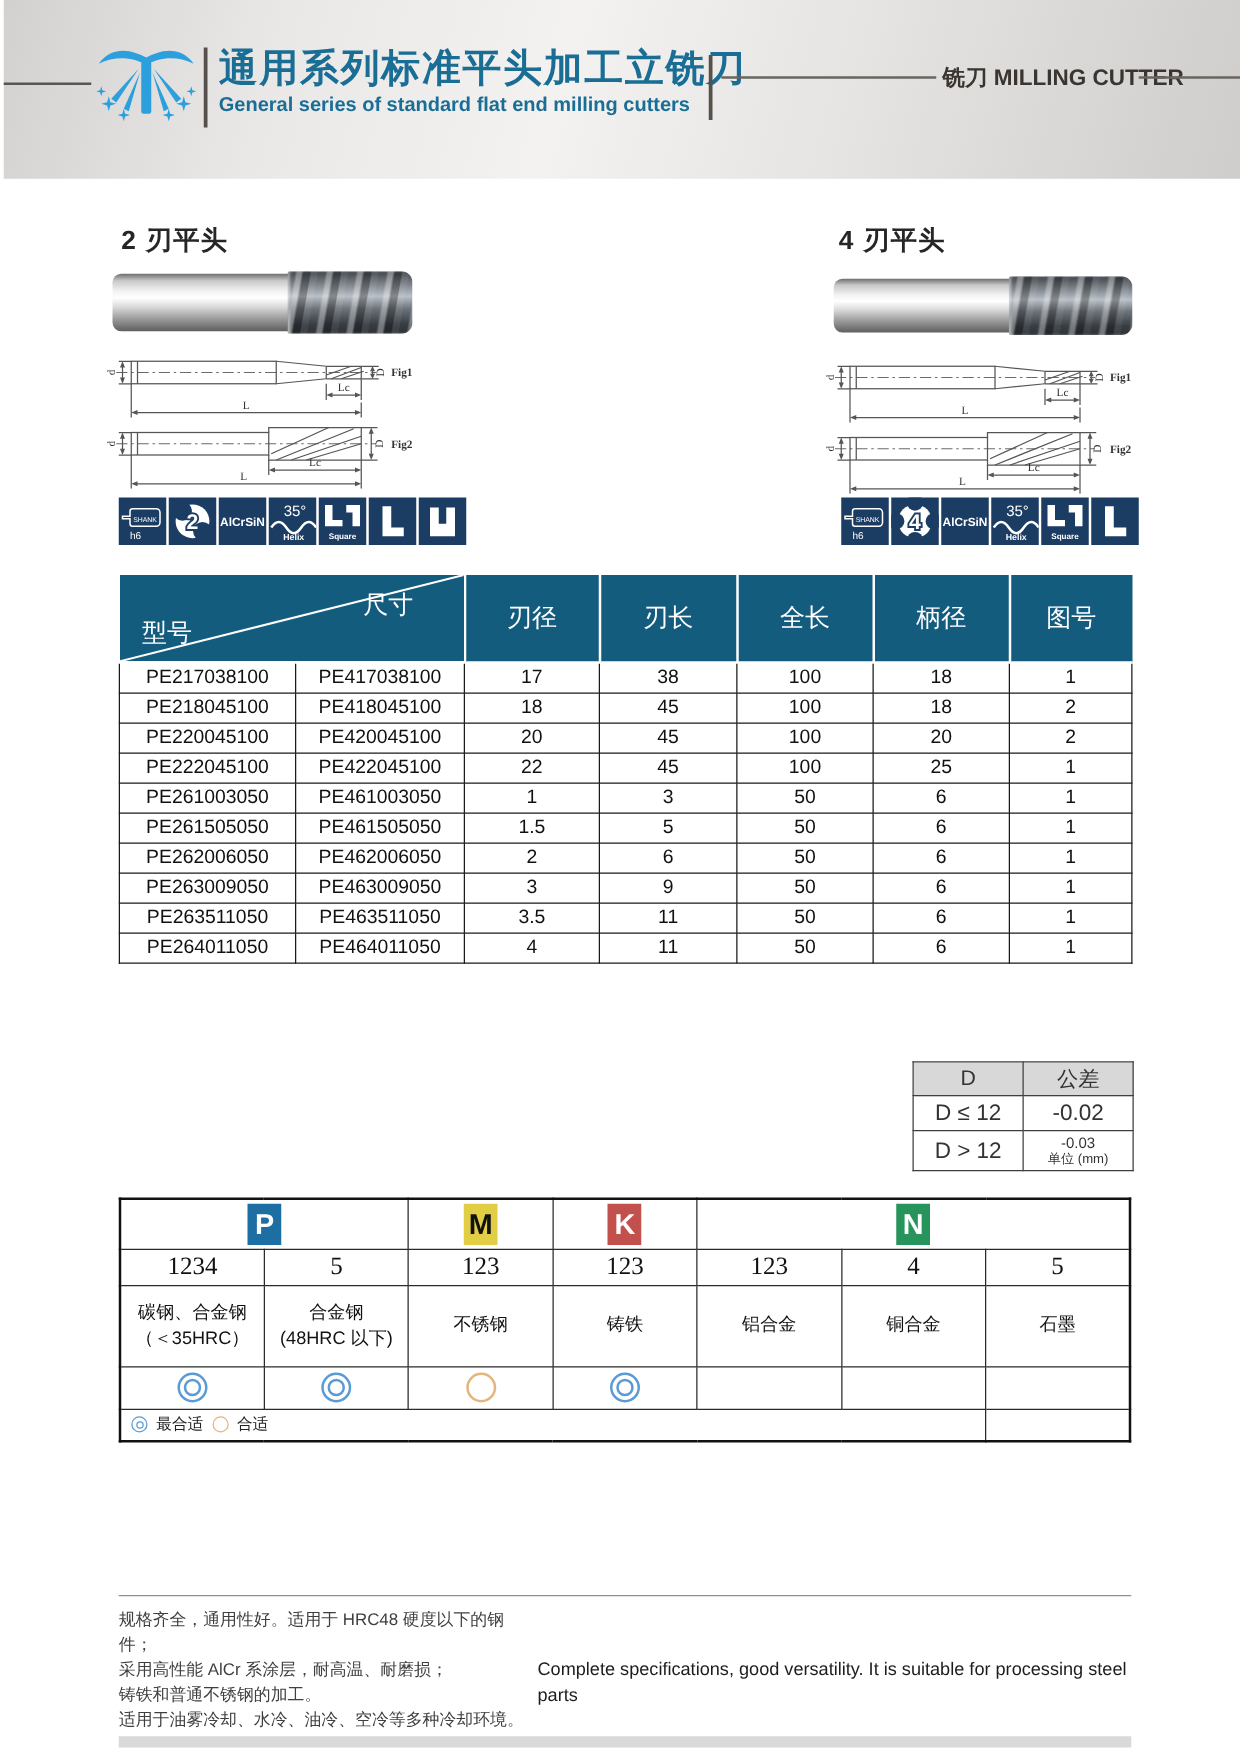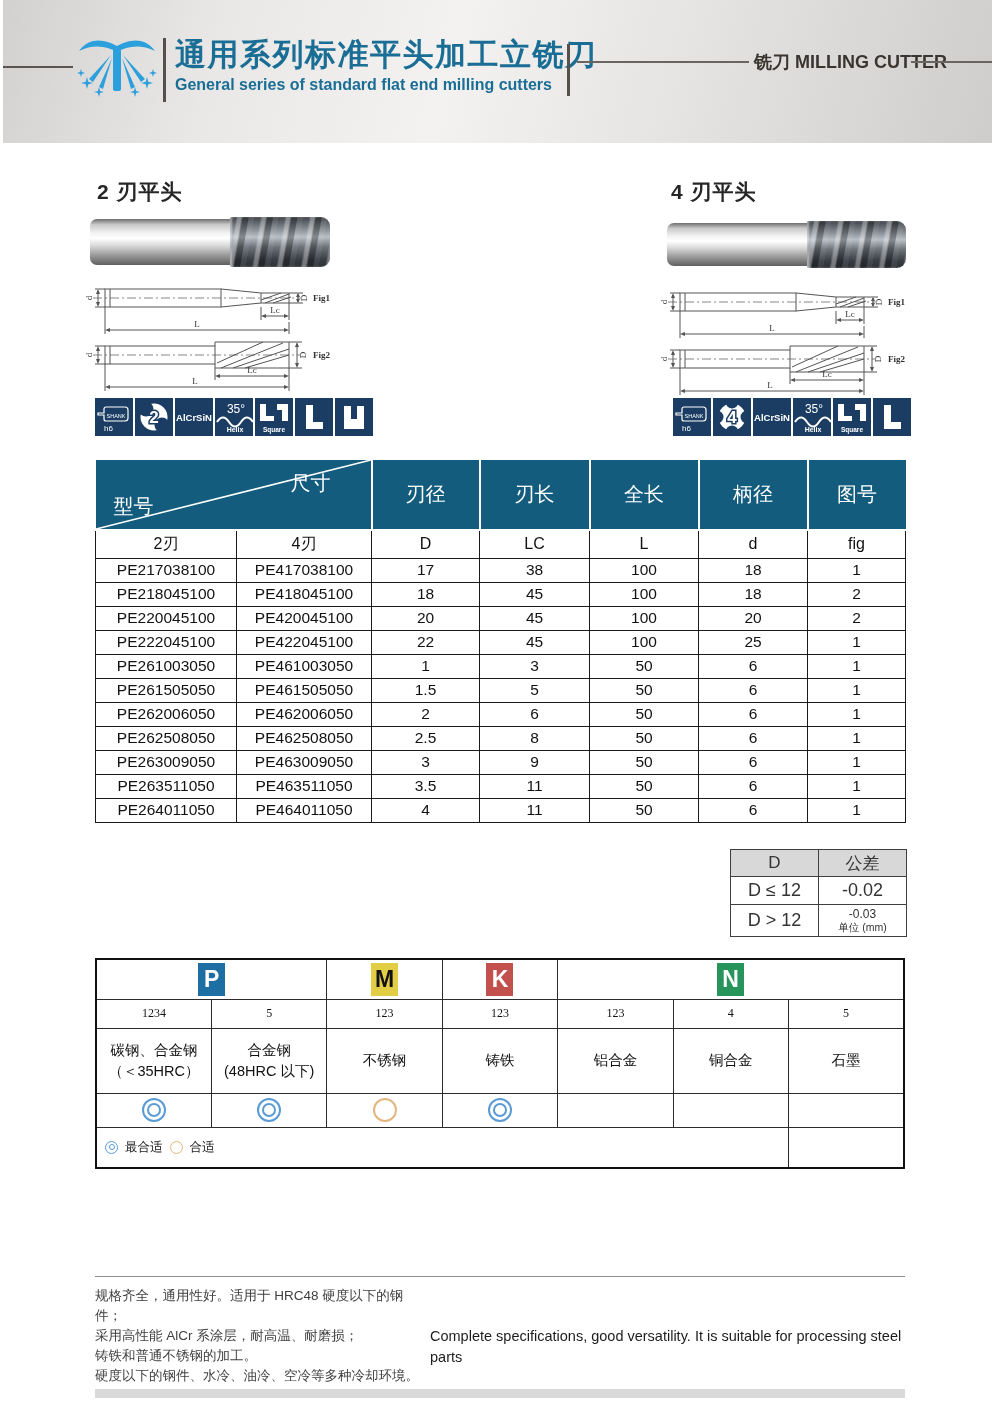--- a/index.html
+++ b/index.html
@@ -68,27 +68,27 @@
   .tol-table .r1 td { height:28px; font-size:18px; }
   .tol-table .r2 td { height:32px; font-size:18px; }
   .tol-small { font-size:12px; line-height:13px; }
   .tol-unit { font-size:10.5px; line-height:12px; }
 
   
   .pmkn { position:absolute; left:95px; top:958px; width:810px; border-collapse:collapse; table-layout:fixed; border:2px solid #111; }
   .pmkn td { border:1px solid #2b2b2b; text-align:center; vertical-align:middle; color:#111; }
   .pmkn tr.grp td { height:40px; }
   .grp-badge { display:inline-block; min-width:27px; height:33px; line-height:33px; padding:0 3px; font-size:23px; font-weight:bold; }
-  .pmkn tr.grades td { height:29px; font-family:"Liberation Serif", serif; font-size:12px; }
+  .pmkn tr.grades td { height:29px; font-family:"Liberation Serif", serif; font-size:20px; }
   .pmkn tr.mats td { height:65px; font-size:14.5px; line-height:1.4; }
   .pmkn tr.suit td { height:34px; }
   .circ-double { width:24px; height:24px; border:2px solid #5B9BD5; border-radius:50%; display:flex; align-items:center; justify-content:center; margin:0 auto; }
   .circ-double .in { width:14px; height:14px; border:2px solid #5B9BD5; border-radius:50%; }
   .circ-single { width:24px; height:24px; border:2px solid #E5B57E; border-radius:50%; margin:0 auto; }
-  .pmkn tr.legend td { height:41px; }
+  .pmkn tr.legend td { height:26px; }
   .legend-wrap { display:flex; align-items:center; gap:7px; padding-left:8px; font-size:12.5px; color:#222; }
   .circ-double.sm { width:13px; height:13px; border-width:1.5px; margin:0; }
   .circ-double.sm .in { width:6px; height:6px; border-width:1.5px; }
   .circ-single.sm { width:13px; height:13px; border-width:1.5px; margin:0; }
 
   
   .foot-line { position:absolute; left:95px; top:1276px; width:810px; height:1px; background:#8f8f8f; }
   .foot-zh { position:absolute; left:95px; top:1286px; width:335px; font-size:13.5px; line-height:20px; color:#3f3f3f; }
   .foot-en { position:absolute; left:430px; top:1284px; width:480px; font-size:14.5px; line-height:21px; color:#1c1c1c; white-space:pre-wrap; }
   .bottom-bar { position:absolute; left:95px; top:1389px; width:810px; height:9px; background:#D9D9D9; }
@@ -362,29 +362,20 @@
           <span class="diag-size">尺寸</span>
         </td>
         <td>刃径</td>
         <td>刃长</td>
         <td>全长</td>
         <td>柄径</td>
         <td>图号</td>
       </tr>
     </thead>
     <tbody>
-      <tr class="sub">
-        <td>2刃</td>
-        <td>4刃</td>
-        <td>D</td>
-        <td>LC</td>
-        <td>L</td>
-        <td>d</td>
-        <td>fig</td>
-      </tr>
     <tr class="datarow">
           <td>PE217038100</td>
           <td>PE417038100</td>
           <td>17</td>
           <td>38</td>
           <td>100</td>
           <td>18</td>
           <td>1</td>
         </tr>
         <tr class="datarow">
@@ -430,29 +421,20 @@
           <td>5</td>
           <td>50</td>
           <td>6</td>
           <td>1</td>
         </tr>
         <tr class="datarow">
           <td>PE262006050</td>
           <td>PE462006050</td>
           <td>2</td>
           <td>6</td>
-          <td>50</td>
-          <td>6</td>
-          <td>1</td>
-        </tr>
-        <tr class="datarow">
-          <td>PE262508050</td>
-          <td>PE462508050</td>
-          <td>2.5</td>
-          <td>8</td>
           <td>50</td>
           <td>6</td>
           <td>1</td>
         </tr>
         <tr class="datarow">
           <td>PE263009050</td>
           <td>PE463009050</td>
           <td>3</td>
           <td>9</td>
           <td>50</td>
@@ -576,21 +558,21 @@
       <td></td>
     </tr>
   </tbody>
     </table>
 
   <div class="foot-line"></div>
   <div class="foot-zh">
     <div>规格齐全，通用性好。适用于 HRC48 硬度以下的钢件；</div>
     <div>采用高性能 AlCr 系涂层，耐高温、耐磨损；</div>
     <div>铸铁和普通不锈钢的加工。</div>
-    <div>硬度以下的钢件、水冷、油冷、空冷等多种冷却环境。</div>
+    <div>适用于油雾冷却、水冷、油冷、空冷等多种冷却环境。</div>
   </div>
   <div class="foot-en">
     <div>Complete specifications, good versatility. It is suitable for processing steel parts</div>
     
     
     
     
     
   </div>
   <div class="bottom-bar"></div>

